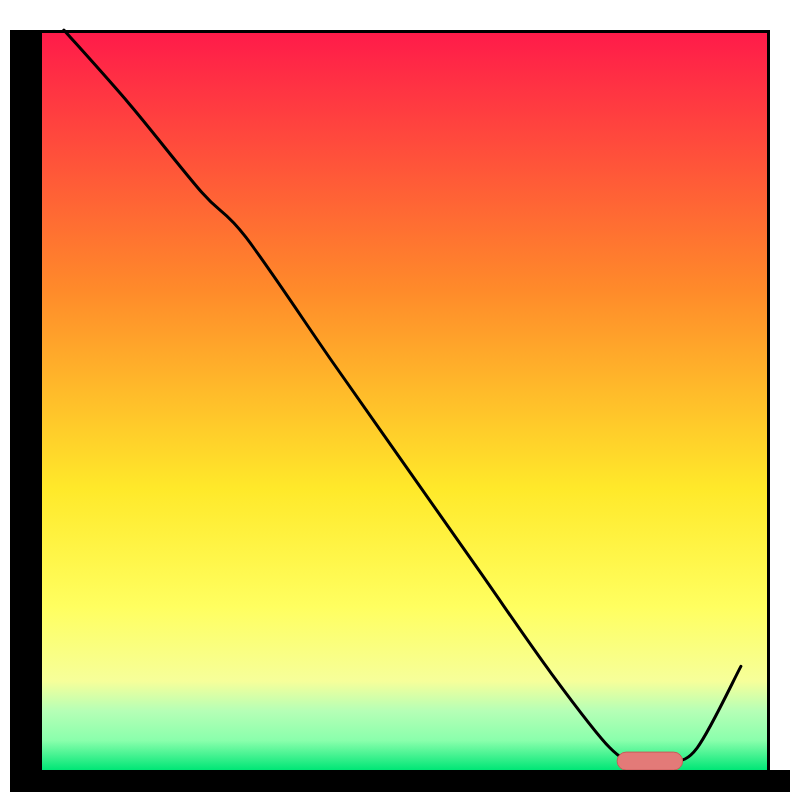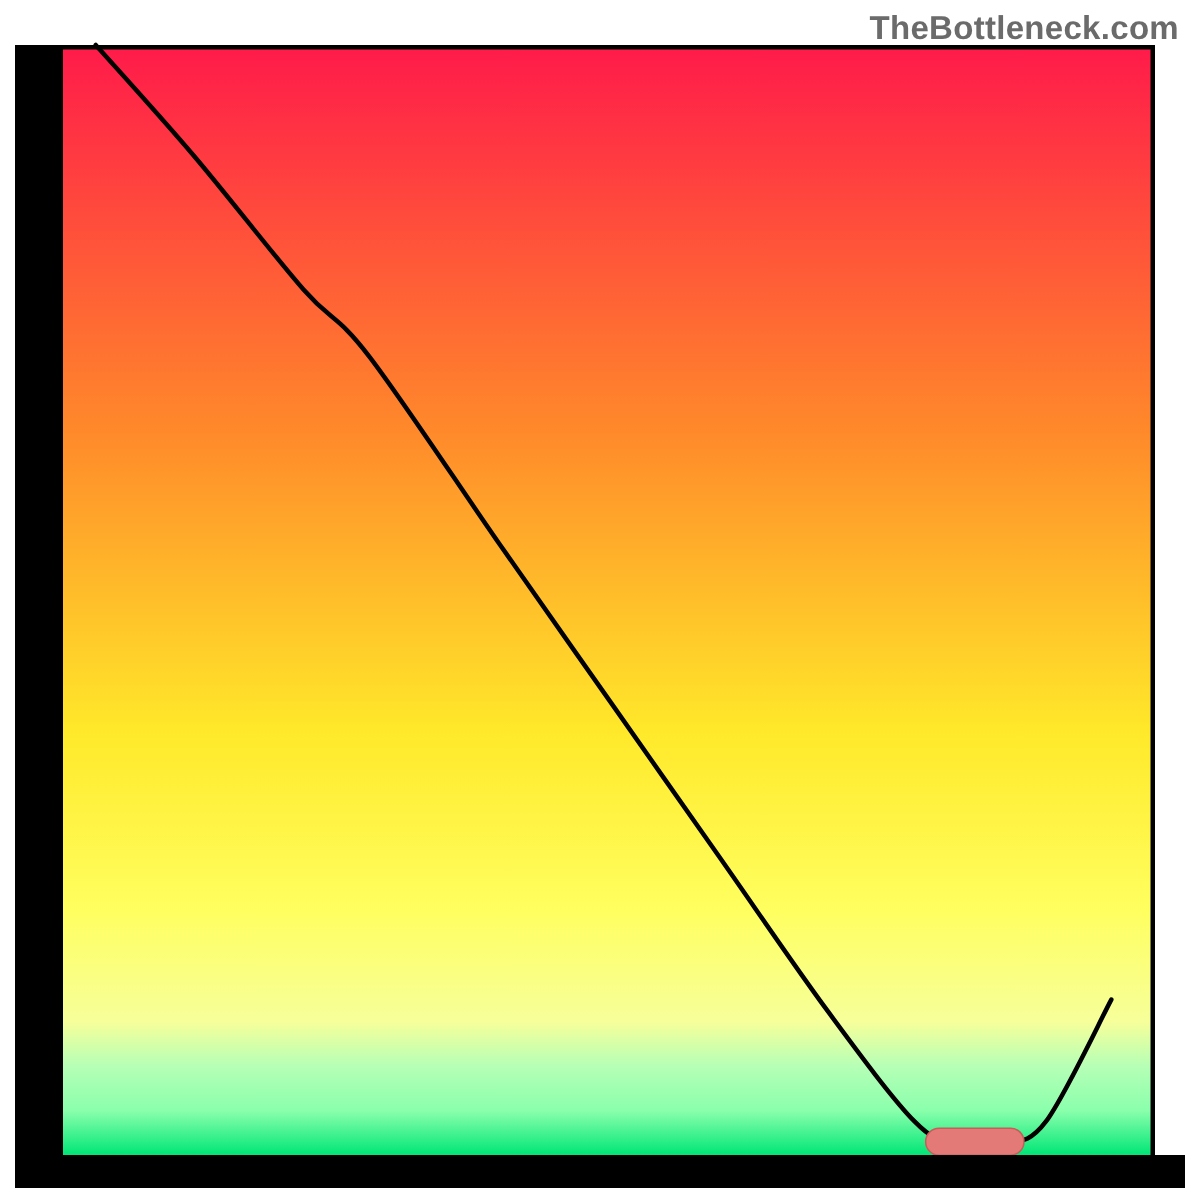--- a/index.html
+++ b/index.html
@@ -29,21 +29,20 @@
     position: absolute;
     left: 0;
     top: 0;
   }
 </style>
 </head>
 <body>
 
 <div class="stage">
 
-  <div class="watermark">TheBottleneck.com</div>
 
   <svg class="chart" width="800" height="800" viewBox="0 0 800 800">
     <defs>
       <linearGradient id="bg-grad" x1="0" y1="0" x2="0" y2="1">
         <stop id="g0" offset="0%" stop-color="#ff1a4a"></stop>
         <stop id="g1" offset="35%" stop-color="#ff8a2a"></stop>
         <stop id="g2" offset="62%" stop-color="#ffe92a"></stop>
         <stop id="g3" offset="78%" stop-color="#ffff60"></stop>
         <stop id="g4" offset="88%" stop-color="#f6ff9a"></stop>
         <stop id="g5" offset="92%" stop-color="#b6ffb6"></stop>

